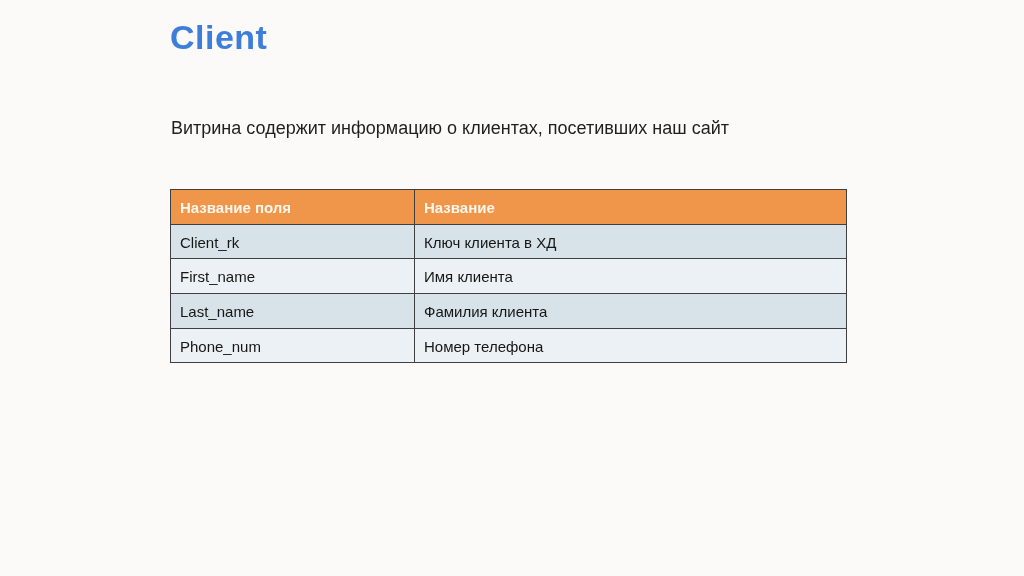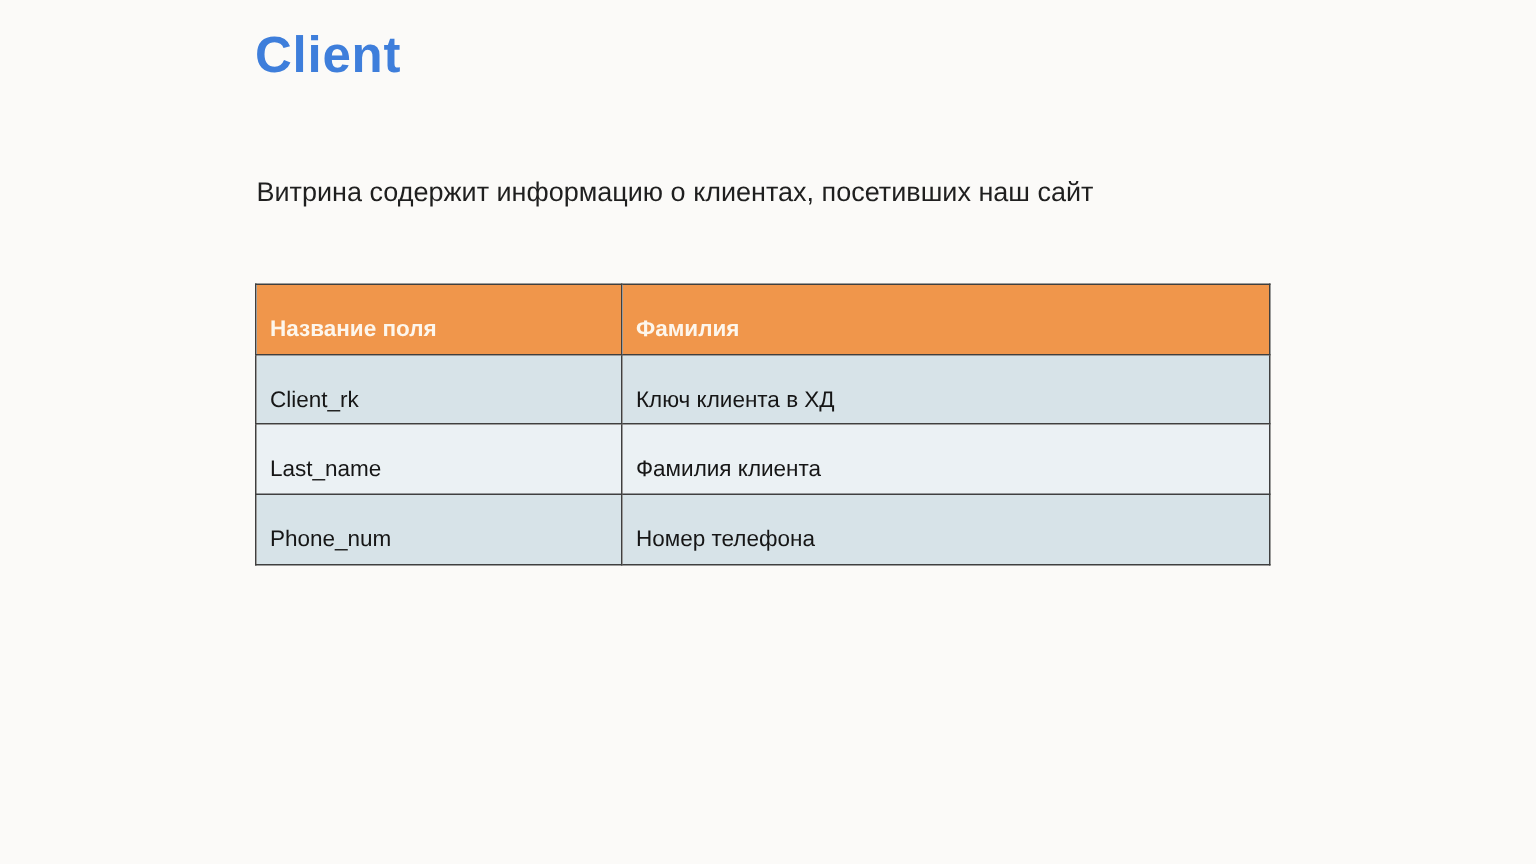--- a/index.html
+++ b/index.html
@@ -45,21 +45,21 @@
     border-collapse: collapse;
     table-layout: fixed;
     font-size: 15px;
     color: #161616;
   }
   table.field-table col.c1 { width: 244px; }
   table.field-table col.c2 { width: 432px; }
   table.field-table th,
   table.field-table td {
     border: 1px solid var(--border-color, #3f3f3f);
-    padding: 20px 9px 5px 9px;
+    padding: 8px 9px 5px 9px;
     text-align: left;
     vertical-align: top;
     line-height: 1.38;
     overflow: hidden;
   }
   table.field-table th {
     background: var(--header-bg, #f0964b);
     color: var(--header-text, #fdf6ec);
     font-weight: bold;
     height: 20px;
@@ -83,27 +83,31 @@
   <p class="subtitle">Витрина содержит информацию о клиентах, посетивших наш сайт</p>
 
   <table class="field-table">
     <colgroup>
       <col class="c1">
       <col class="c2">
     </colgroup>
     <thead>
       <tr>
         <th>Название поля</th>
-        <th>Фамилия</th>
+        <th>Название</th>
       </tr>
     </thead>
     <tbody id="table-body">
         <tr>
           <td>Client_rk</td>
           <td>Ключ клиента в ХД</td>
+        </tr>
+        <tr>
+          <td>First_name</td>
+          <td>Имя клиента</td>
         </tr>
         <tr>
           <td>Last_name</td>
           <td>Фамилия клиента</td>
         </tr>
         <tr>
           <td>Phone_num</td>
           <td>Номер телефона</td>
         </tr>
       </tbody>

